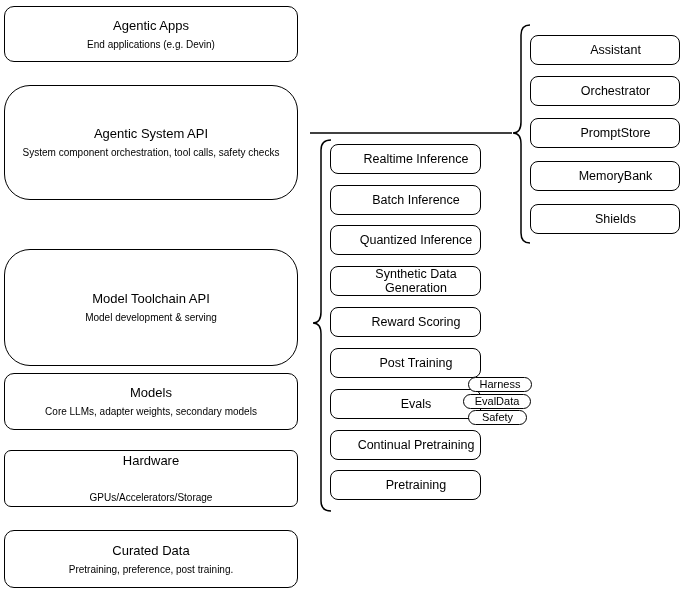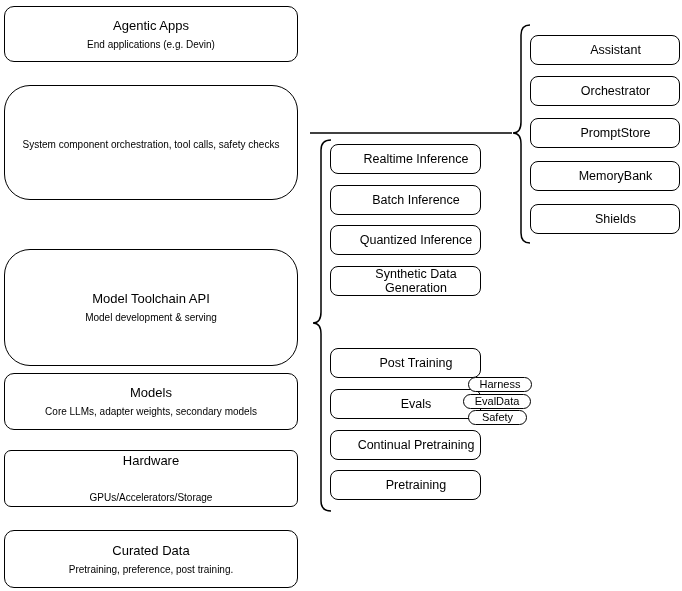--- a/index.html
+++ b/index.html
@@ -49,20 +49,21 @@
     <path d="M 331 140 C 324 140 321 143 321 150 L 321 312 C 321 319 319 323 313 323 C 319 323 321 327 321 334 L 321 501 C 321 508 324 511 331 511" fill="none" stroke-width="1.5" stroke="#000000"></path>
     <path d="M 530 25 C 524 25 521 28 521 35 L 521 122 C 521 129 519 133 513 133 C 519 133 521 137 521 144 L 521 233 C 521 240 524 243 530 243" fill="none" stroke-width="1.5" stroke="#000000"></path>
   </svg>
 
   <div class="lbox" style="top:6px; height:56px; border-radius:10px;">
     <div class="title">Agentic Apps</div>
     <div class="sub">End applications (e.g. Devin)</div>
   </div>
 
   <div class="lbox" style="top:85px; height:115px; border-radius:26px;">
+    <div class="title">Agentic System API</div>
     <div class="sub">System component orchestration, tool calls, safety checks</div>
   </div>
 
   <div class="lbox" style="top:233px; height:117px; border-radius:26px;margin-top:16px;">
     <div class="title">Model Toolchain API</div>
     <div class="sub">Model development &amp; serving</div>
   </div>
 
   <div class="lbox" style="top:373px; height:57px; border-radius:10px;">
     <div class="title">Models</div>
@@ -76,20 +77,21 @@
 
   <div class="lbox" style="top:530px; height:58px; border-radius:10px;">
     <div class="title">Curated Data</div>
     <div class="sub">Pretraining, preference, post training.</div>
   </div>
 
   <div class="mbox" style="top:144px;">Realtime Inference</div>
   <div class="mbox" style="top:185px;">Batch Inference</div>
   <div class="mbox" style="top:225px;">Quantized Inference</div>
   <div class="mbox" style="top:266px;">Synthetic Data Generation</div>
+  <div class="mbox" style="top:307px;">Reward Scoring</div>
   <div class="mbox" style="top:348px;">Post Training</div>
   <div class="mbox" style="top:389px;">Evals</div>
   <div class="mbox" style="top:430px;">Continual Pretraining</div>
   <div class="mbox" style="top:470px;">Pretraining</div>
 
   <div class="pill" style="left:468px; top:377px; width:64px; height:15px;">Harness</div>
   <div class="pill" style="left:463px; top:394px; width:68px; height:15px;">EvalData</div>
   <div class="pill" style="left:468px; top:410px; width:59px; height:15px;">Safety</div>
 
   <div class="rbox" style="top:35px;">Assistant</div>

